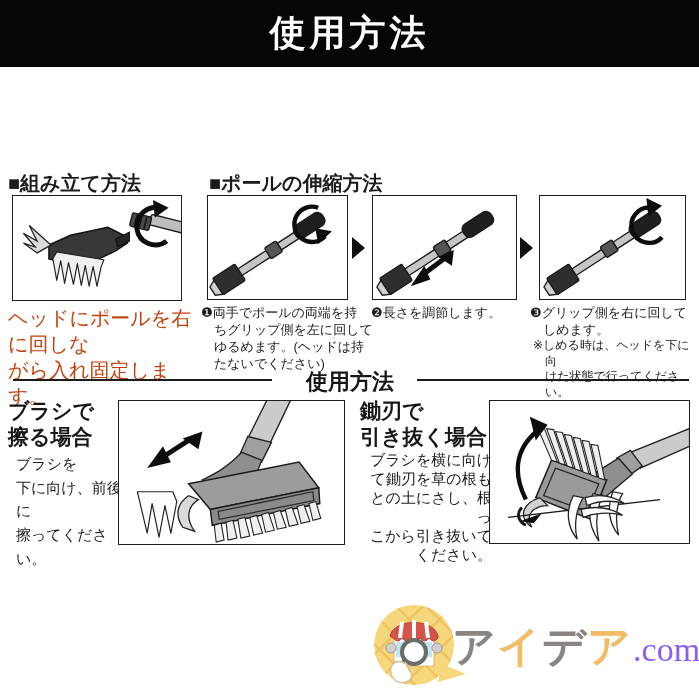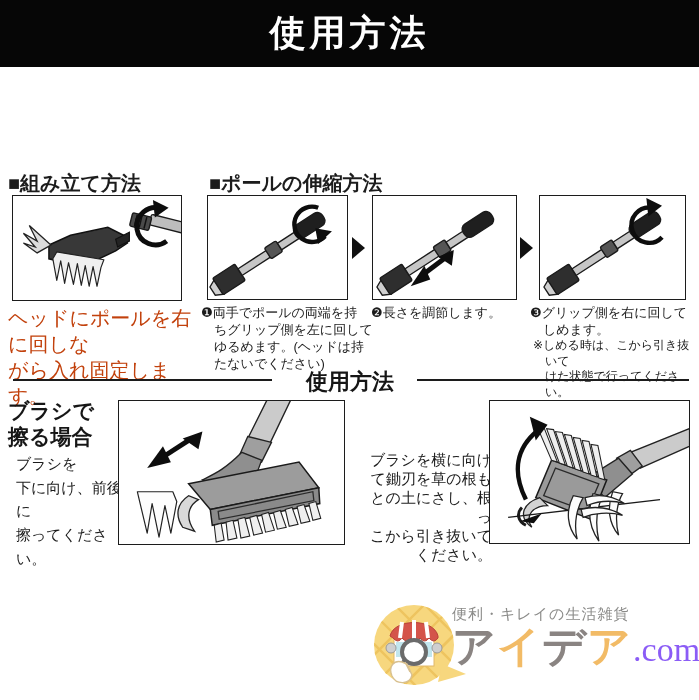--- a/index.html
+++ b/index.html
@@ -151,21 +151,21 @@
   <div class="body-txt ml t-assembly-body">ヘッドにポールを右に回しな
 がら入れ固定します。</div>
 
   <div class="step-txt ml t-step1">❶両手でポールの両端を持
 ちグリップ側を左に回して
 ゆるめます。(ヘッドは持
 たないでください)</div>
   <div class="step-txt ml t-step2">❷長さを調節します。</div>
   <div class="step-txt ml t-step3">❸グリップ側を右に回して
 しめます。</div>
-  <div class="note-txt ml t-step3-note">※しめる時は、こから引き抜いて
+  <div class="note-txt ml t-step3-note">※しめる時は、ヘッドを下に向
 けた状態で行ってください。</div>
 
   <div class="divider-line dl-left"></div>
   <div class="divider-title">使用方法</div>
   <div class="divider-line dl-right"></div>
 
   <div class="use-heading ml h-brush">ブラシで
 擦る場合</div>
   <div class="use-body ml t-brush-body">ブラシを
 下に向け、前後に
@@ -197,20 +197,22 @@
       <path d="M70 96 C58 104 56 116 64 128 L76 132 C66 118 70 106 80 100 Z" fill="#d9d9d9" stroke="#222" stroke-width="1.3"></path>
 
       <path d="M18 92 L28 134 L33 104 L40 138 L46 106 L52 134 L58 102 L54 92 Z" fill="#fdfdfd" stroke="#222" stroke-width="1.2" stroke-linejoin="round"></path>
 
       <line x1="42" y1="58" x2="70" y2="40" stroke="#0d0d0d" stroke-width="5"></line>
       <path d="M28 68 L44 46 L52 62 Z" fill="#0d0d0d"></path>
       <path d="M84 31 L80 49 L64 38 Z" fill="#0d0d0d"></path>
     </svg>
   </div>
 
+  <div class="use-heading ml h-hoe">鋤刃で
+引き抜く場合</div>
   <div class="use-body ml t-hoe-body">ブラシを横に向け
 て鋤刃を草の根も
 との土にさし、根っ
 こから引き抜いて
 ください。</div>
   <div class="frame f-hoe">
     <svg viewBox="0 0 201 144">
 
       <polygon points="202,28 202,46 152,68 142,52" fill="#cbcbcb" stroke="#222" stroke-width="1.4"></polygon>
       <polygon points="142,50 154,66 140,76 128,58" fill="#9f9f9f" stroke="#222" stroke-width="1.4"></polygon>
@@ -278,21 +280,20 @@
       <line x1="30" y1="20" x2="28" y2="36" stroke="#fff" stroke-width="4"></line>
       <line x1="42" y1="18" x2="42" y2="37" stroke="#fff" stroke-width="4"></line>
       <line x1="54" y1="20" x2="56" y2="36" stroke="#fff" stroke-width="4"></line>
 
       <circle cx="42" cy="50" r="12" fill="#fff" stroke="#6b6b6b" stroke-width="4"></circle>
       <line x1="33" y1="59" x2="26" y2="67" stroke="#6b6b6b" stroke-width="5" stroke-linecap="round"></line>
 
       <path d="M30 60 C22 58 16 64 20 74 C24 83 38 83 40 73 L35 62 Z" fill="#fff" stroke="#d8c08f" stroke-width="1.4"></path>
       <path d="M33 60 L38 70" stroke="#d8c08f" stroke-width="1.4" fill="none"></path>
     </svg>
-    <div class="logo-tagline">便利・キレイの生活雑貨</div>
     <div class="logo-name">
       <span class="jp c-gray">ア</span>
       <span class="jp c-orange">イ</span>
       <span class="jp c-gray">デ</span>
       <span class="jp c-orange">ア</span>
       <span class="dom">.com</span>
     </div>
   </div>
 
 </div>

